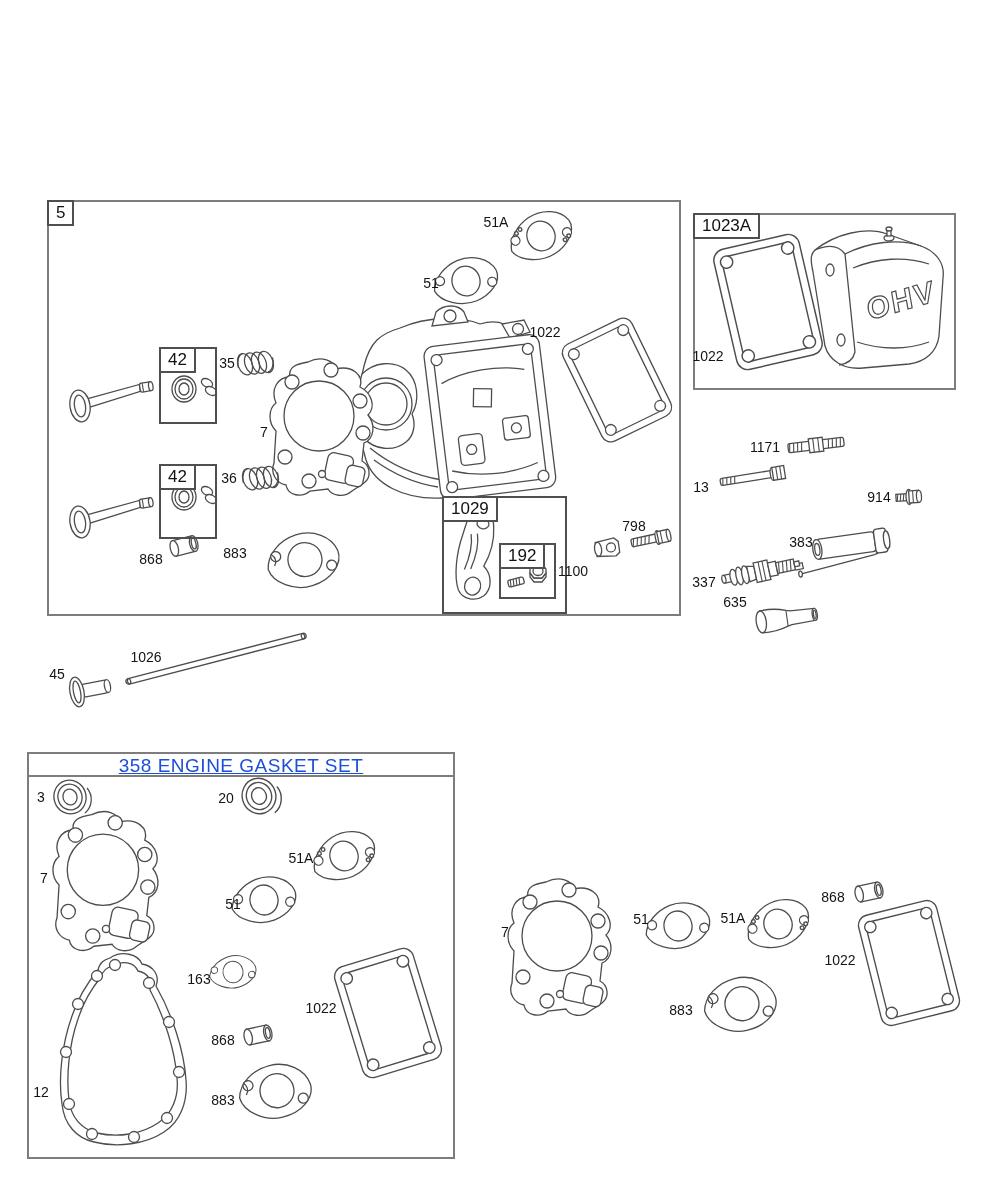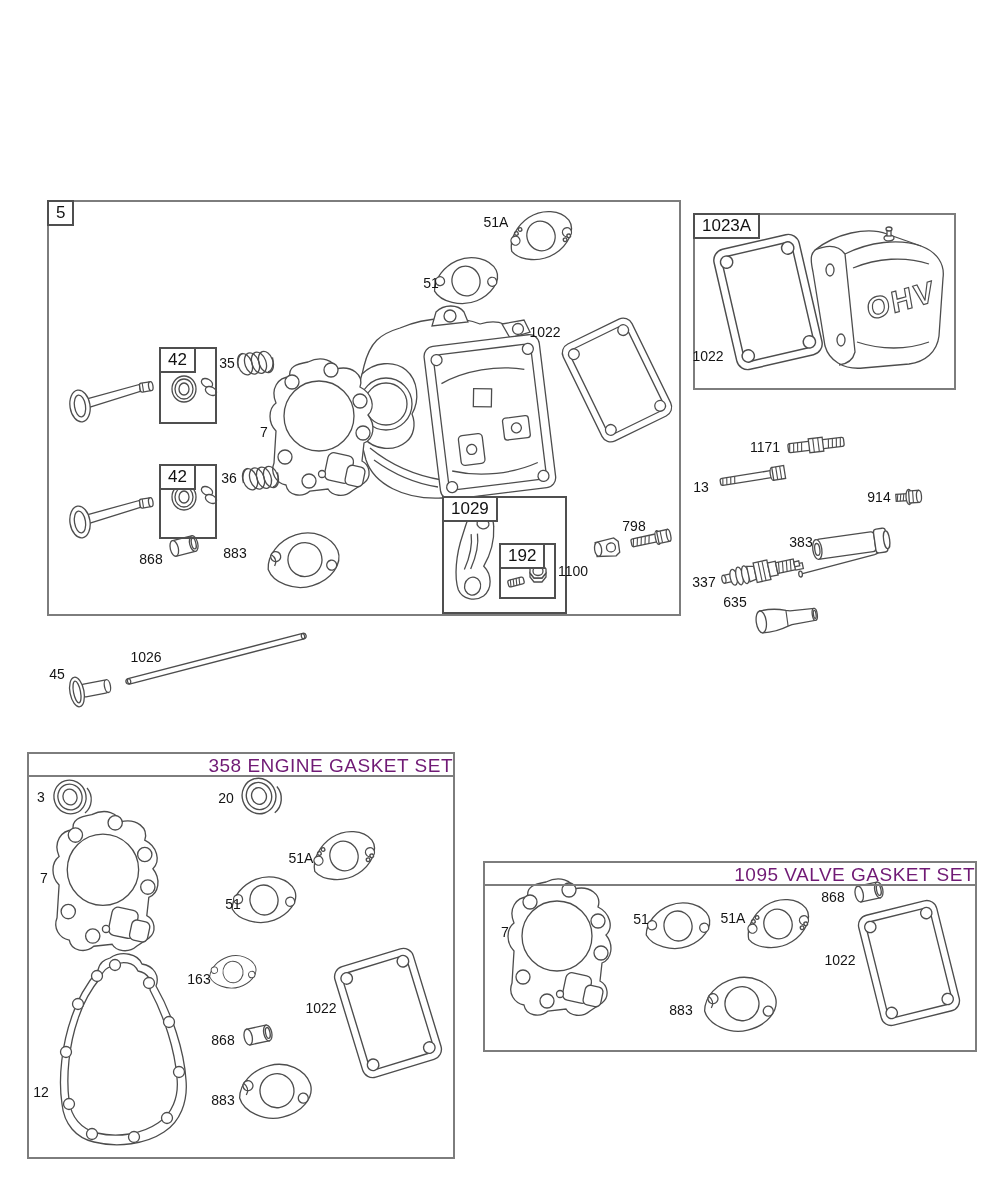--- a/index.html
+++ b/index.html
@@ -8,21 +8,21 @@
   #art { position:absolute; left:0; top:0; }
   #art path, #art rect, #art circle, #art ellipse { fill:#ffffff; stroke:#4d4d4d; stroke-width:1.3; }
   #art line { stroke:#4d4d4d; stroke-width:1.1; }
   #art .nf, #art .nf path, #art .nf rect, #art .nf circle, #art .nf ellipse { fill:none; }
   #art text { font-family:"Liberation Sans", sans-serif; font-weight:bold; fill:#ffffff; stroke:#4d4d4d; stroke-width:1.2; letter-spacing:2px; }
   .pbox { position:absolute; border:2px solid #7d7d7d; z-index:3; }
   .pbox.inner { border:2px solid #4f4f4f; }
   .tag { position:absolute; top:-2px; left:-2px; background:#ffffff; border:2px solid #4f4f4f;
          font-size:17px; line-height:1.2; padding:1px 7px; color:#111; z-index:4; }
   .hdr { position:absolute; top:0; left:0; right:0; height:20px; border-bottom:2px solid #7d7d7d;
-         text-align:right; font-size:19px; color:#701a75; padding-top:1px; letter-spacing:0.5px; }
+         text-align:center; font-size:19px; color:#1d4ed8; padding-top:1px; letter-spacing:0.5px;text-decoration:underline; }
   .callout { position:absolute; transform:translate(-50%,-50%); font-size:14px; color:#141414;
              white-space:nowrap; z-index:5; }
 </style>
 </head>
 <body>
 
 <div class="stage">
 
 <svg id="art" width="1000" height="1200" viewBox="0 0 1000 1200">
   <defs>
@@ -343,23 +343,20 @@
   <div class="tag">42</div>
 </div>
 <div class="pbox inner" style="left:442px; top:496px; width:121px; height:114px;">
   <div class="tag">1029</div>
 </div>
 <div class="pbox inner" style="left:499px; top:543px; width:53px; height:52px;">
   <div class="tag">192</div>
 </div>
 <div class="pbox" style="left:27px; top:752px; width:424px; height:403px;">
   <div class="hdr">358 ENGINE GASKET SET</div>
-</div>
-<div class="pbox" style="left:483px; top:861px; width:490px; height:187px;">
-  <div class="hdr">1095 VALVE GASKET SET</div>
 </div>
 
 <div class="callout" style="left:496px; top:222px;">51A</div>
 <div class="callout" style="left:431px; top:283px;">51</div>
 <div class="callout" style="left:545px; top:332px;">1022</div>
 <div class="callout" style="left:227px; top:363px;">35</div>
 <div class="callout" style="left:264px; top:432px;">7</div>
 <div class="callout" style="left:229px; top:478px;">36</div>
 <div class="callout" style="left:151px; top:559px;">868</div>
 <div class="callout" style="left:235px; top:553px;">883</div>

